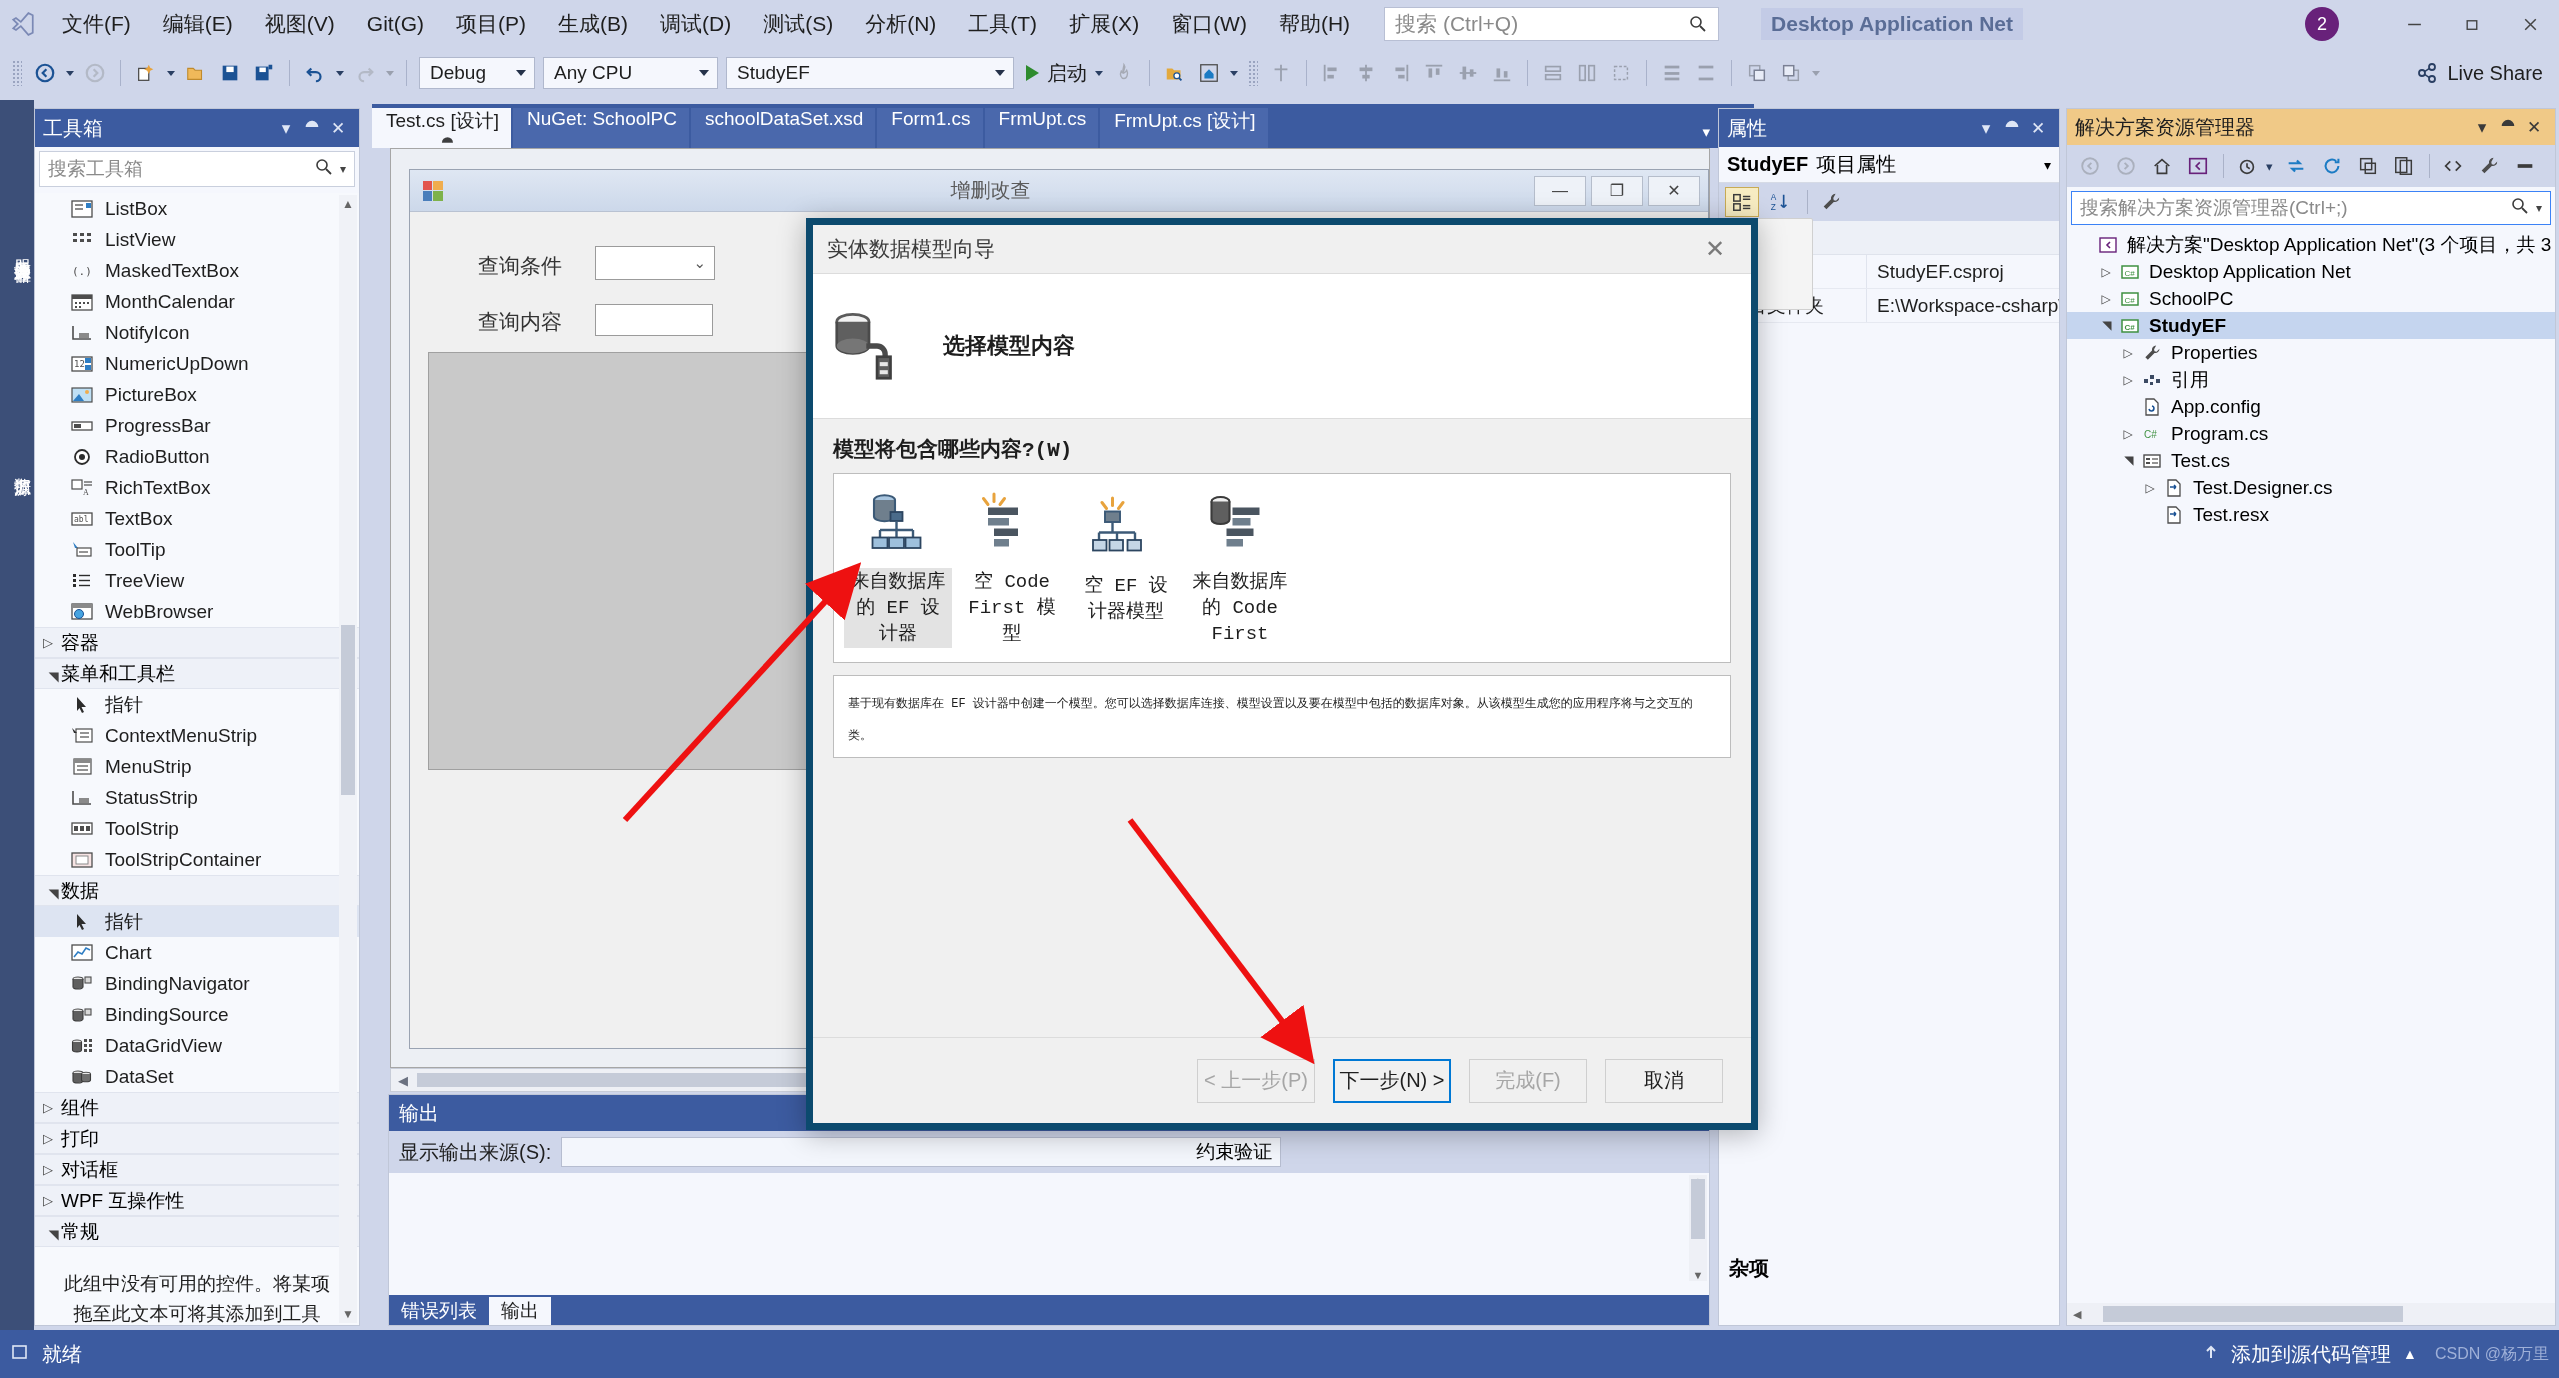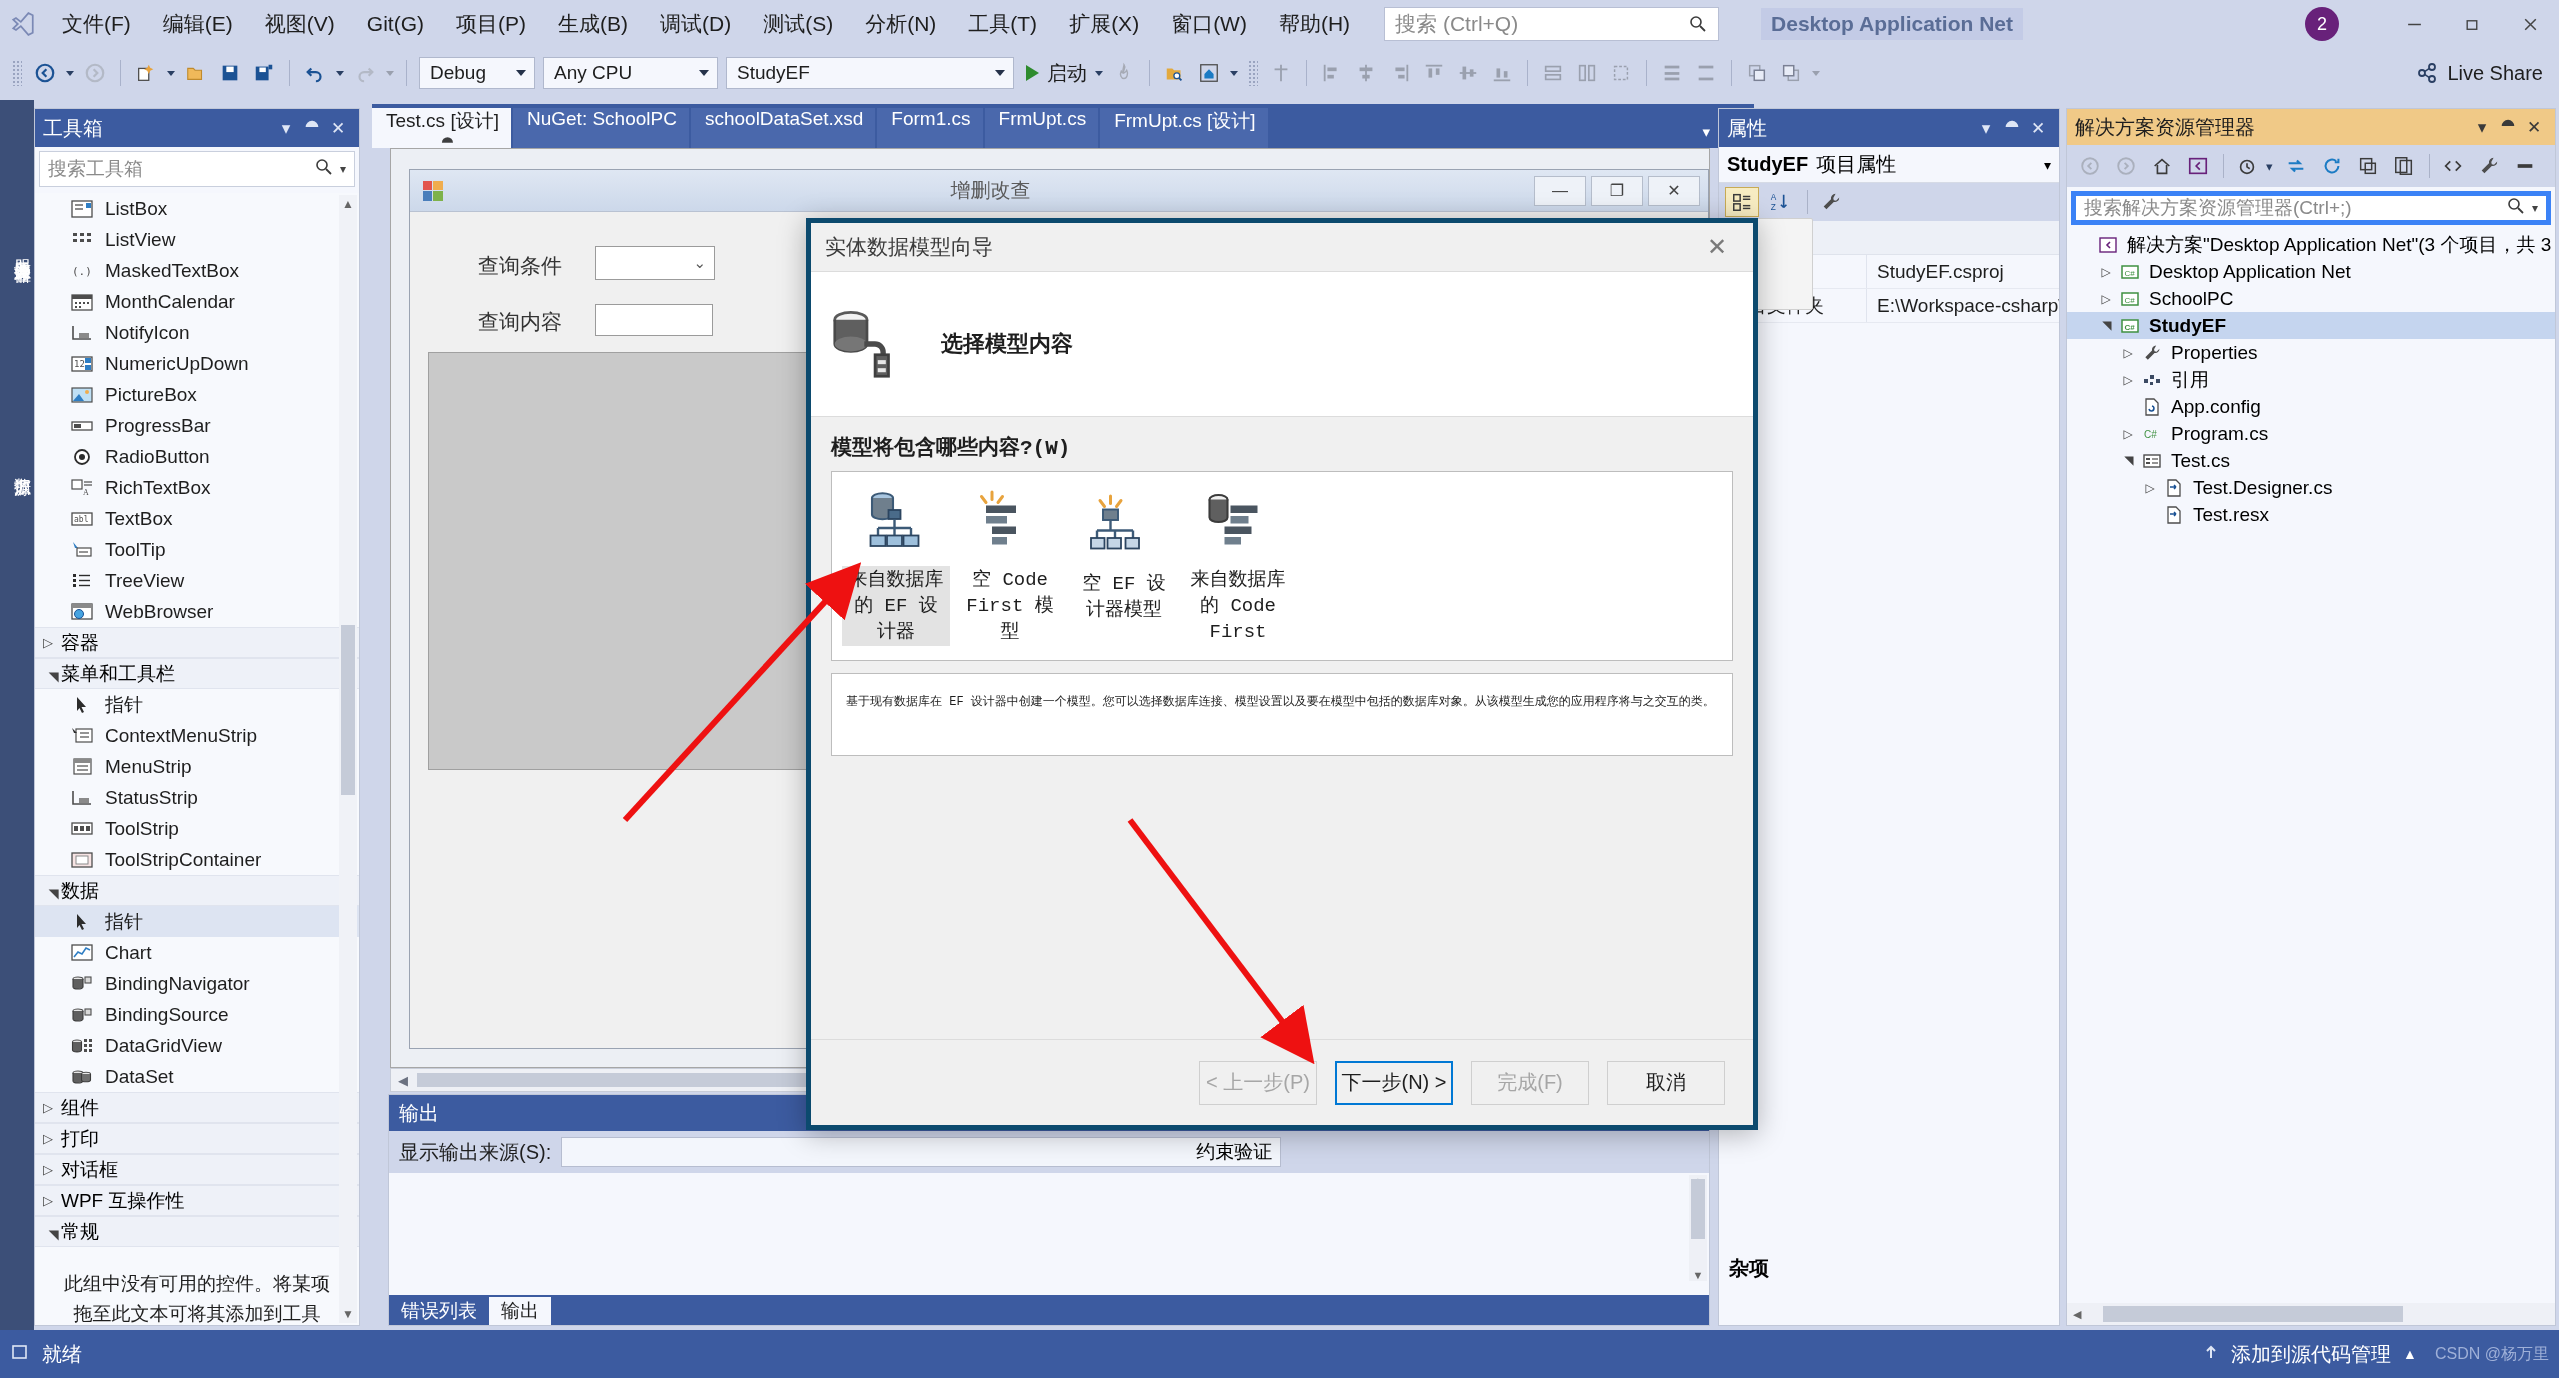--- a/index.html
+++ b/index.html
@@ -153,40 +153,40 @@
   .prow { height:34px; display:flex; font-size:19px; border-bottom:1px solid #e6e9f1; }
   .prow .pk { width:148px; padding-left:10px; display:flex; align-items:center; color:#1e1e1e; border-right:1px solid #e0e4ee; }
   .prow .pv { flex:1; padding-left:10px; display:flex; align-items:center; color:#1e1e1e; overflow:hidden; white-space:nowrap; }
   .props-foot { position:absolute; left:0; bottom:0; width:100%; height:80px; padding:10px; font-size:20px; font-weight:bold; }
 
   
   .solex { position:absolute; left:2066px; top:108px; width:490px; height:1218px; background:#f5f7fd; border:1px solid #c0c7d8; }
   .solex-head { height:36px; background:#f0c987; color:#1e1e1e; display:flex; align-items:center; padding:0 8px; font-size:20px; }
   .solex-tb { height:42px; background:#cfd6ea; display:flex; align-items:center; padding:0 6px; }
   .sbtn { width:34px; height:32px; display:flex; align-items:center; justify-content:center; margin-right:2px; }
-  .solex-search { height:34px; margin:4px; background:#fff; border:5px solid #3b82f6; display:flex; align-items:center; padding:0 8px; }
+  .solex-search { height:34px; margin:4px; background:#fff; border:1px solid #3b82f6; display:flex; align-items:center; padding:0 8px; }
   .solex-search .ph { color:#8a8a8a; font-size:19px; flex:1; }
   .tree { position:absolute; left:0; top:122px; right:0; bottom:30px; overflow:hidden; }
   .tnode { height:27px; display:flex; align-items:center; font-size:19px; white-space:nowrap; }
   .tnode.sel { background:#c5d5ef; font-weight:bold; }
   .tnode .tw { width:22px; text-align:center; color:#444; font-size:12px; }
   .tnode .ti { width:26px; display:flex; align-items:center; justify-content:center; margin-right:6px; }
   .solex-hs { position:absolute; left:0; bottom:0; height:22px; width:100%; background:#eef0f6; display:flex; align-items:center; }
   .solex-hs .hthumb { height:16px; background:#c5cbd8; margin-left:22px; width:300px; }
 
   
   .statusbar {
     position:absolute; left:0; bottom:0; width:2559px; height:48px; background:#3c5ba0; color:#fff;
     display:flex; align-items:center; padding:0 10px; font-size:20px;
   }
   .sb-right { margin-left:auto; display:flex; align-items:center; }
   .sb-wm { font-size:16px; color:#9fb0d8; margin-left:18px; }
   .dialog {
     position:absolute; left:806px; top:218px; width:952px; height:912px;
-    background:#f0f0f0; border:5px solid #0c4a6e; box-shadow:0 4px 26px rgba(0,0,0,.28);
+    background:#f0f0f0; border:7px solid #0c4a6e; box-shadow:0 4px 26px rgba(0,0,0,.28);
   }
   .dlg-title { height:48px; display:flex; align-items:center; padding:0 14px; font-size:21px; color:#3b3b3b; background:#f0f0f0; }
   .dlg-title .t { flex:1; }
   .dlg-x { width:44px;height:40px;display:flex;align-items:center;justify-content:center;color:#7a7a7a;font-size:24px; }
   .dlg-banner { height:146px; background:#fff; border-top:1px solid #dcdcdc; border-bottom:1px solid #dcdcdc; display:flex; align-items:center; }
   .dlg-banner .bi { width:112px; display:flex; align-items:center; justify-content:center; }
   .dlg-banner .bt { font-size:22px; font-weight:bold; color:#1e1e1e; margin-left:18px; }
   .dlg-body { padding:16px 20px 0 20px;font-family:Liberation Mono, monospace; }
   .dlg-q { font-size:21px; font-weight:bold; color:#1e1e1e; margin-bottom:10px; }
   .tmpl-box { height:190px; background:#fff; border:1px solid #bdbdbd; padding:14px 10px; display:flex; gap:6px; }

